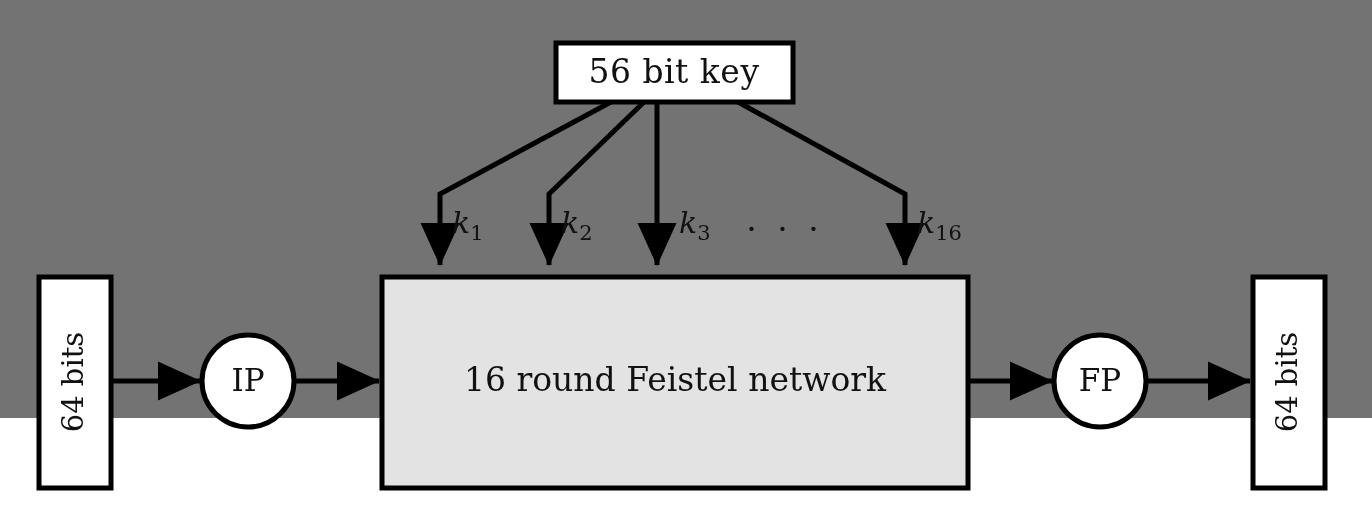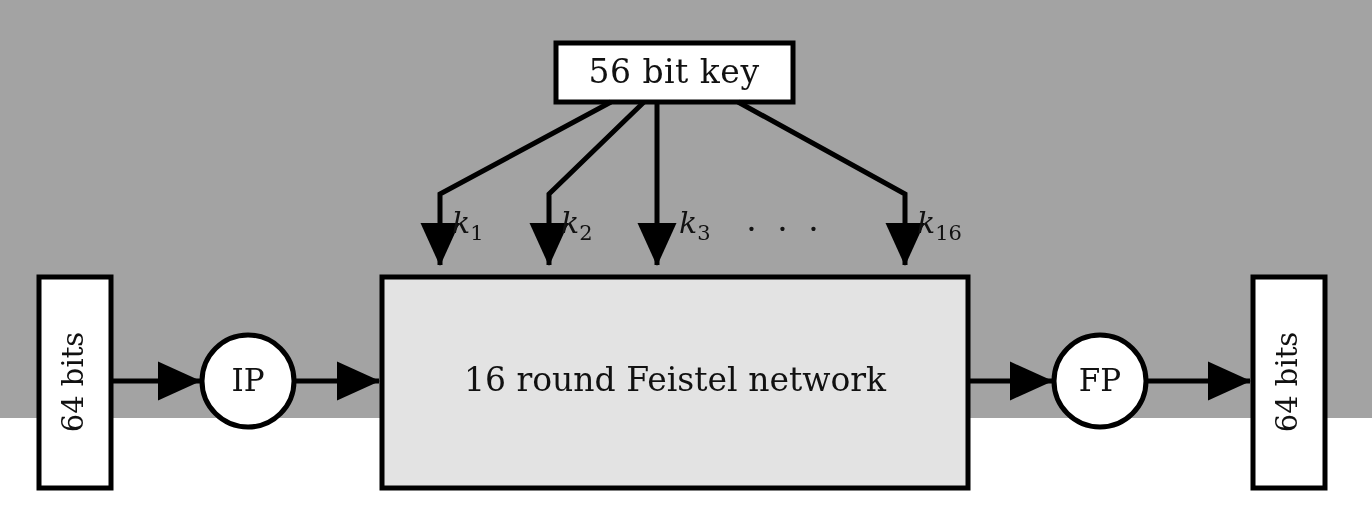--- a/index.html
+++ b/index.html
@@ -10,21 +10,21 @@
   body {
     width: 1372px;
     height: 522px;
     overflow: hidden;
     font-family: "DejaVu Serif", "Liberation Serif", serif;
   }
   #diagram-root {
     position: relative;
     width: 1372px;
     height: 418px;
-    background: #a3a3a3;
+    background: #737373;
   }
   svg#des-svg {
     position: absolute;
     top: 0;
     left: 0;
     width: 1372px;
     height: 522px;
     display: block;
   }
   .box-fill-white { fill: #ffffff; }

